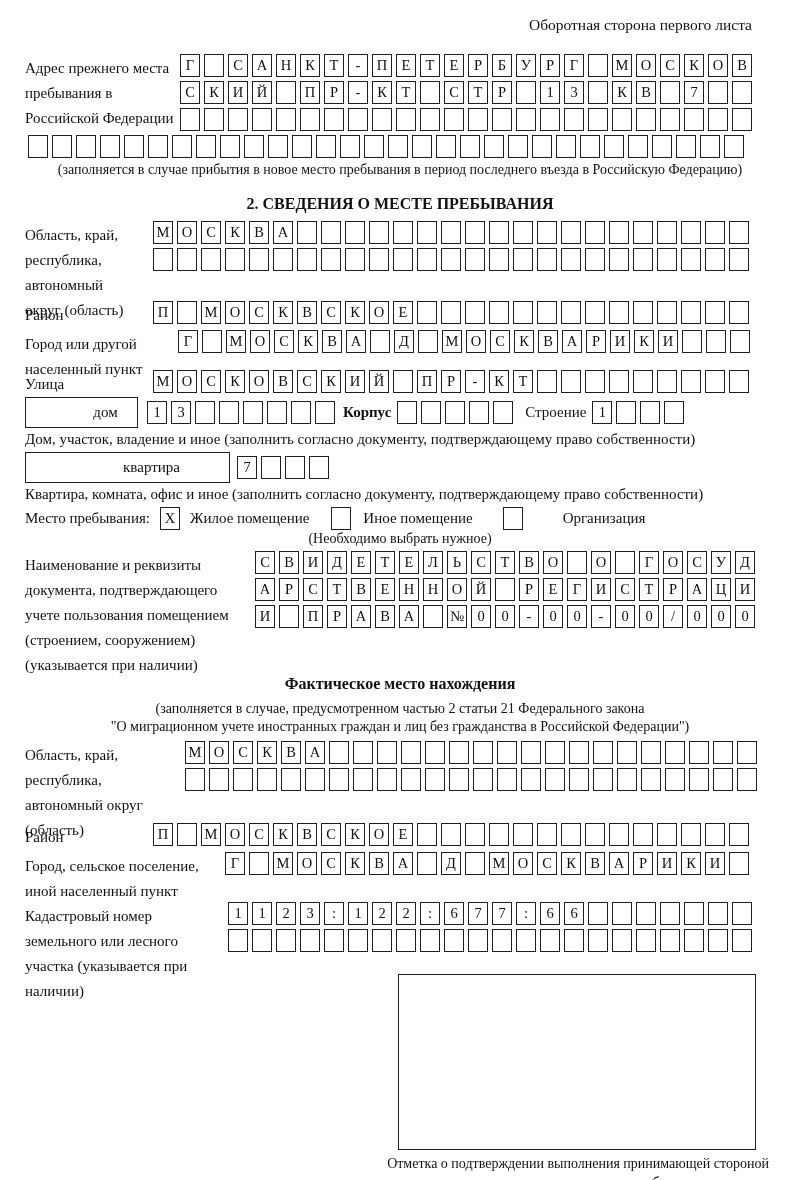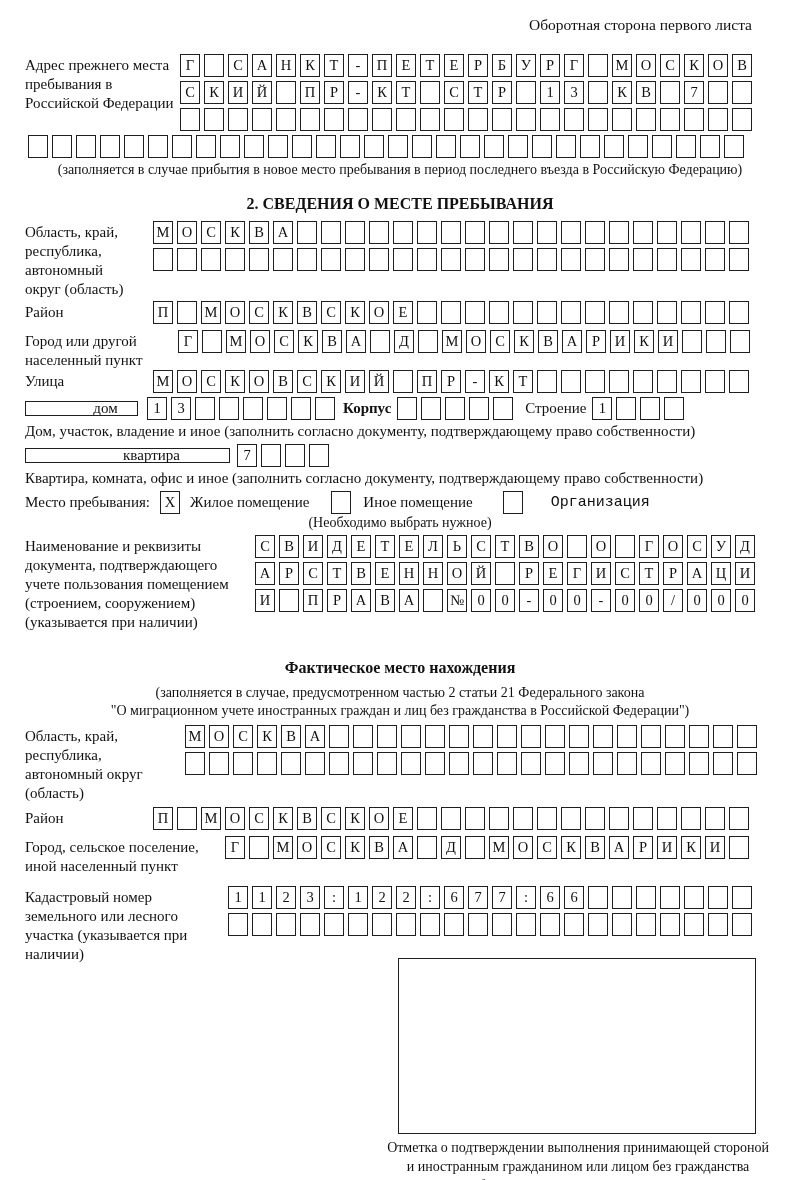--- a/index.html
+++ b/index.html
@@ -6,31 +6,31 @@
   html,body { margin:0; padding:0; background:#ffffff; }
   .page {
     position:relative; width:800px; height:1180px; overflow:hidden;
     background:#ffffff; color:#111;
     font-family:"Liberation Serif","DejaVu Serif",serif;
   }
   .inner { padding:16px 0 0 25px; }
   .hdr-right { text-align:right; padding-right:48px; font-size:15.5px; }
 
   .rel { position:relative; }
-  .flabel { font-size:15px; line-height:19px; color:#111; }
+  .flabel { font-size:15px; line-height:25px; color:#111; }
   .abs { position:absolute; left:0; top:2px; }
 
   .boxrow { display:flex; gap:4px; margin-bottom:4px; }
   .cell {
     flex:none; width:20px; height:23px; border:1.6px solid #1f1f1f;
     display:flex; align-items:center; justify-content:center;
     font-size:14.5px; line-height:1; background:#fff;
   }
   .widebox {
-    flex:none; height:15px; border:1.6px solid #1f1f1f;
+    flex:none; height:31px; border:1.6px solid #1f1f1f;
     display:flex; align-items:center; justify-content:center; font-size:15px;padding-left:48px;
   }
   .note { font-size:14px; text-align:center; margin:2px 0 0 -25px; width:800px; }
   .note-left { font-size:15px; margin:0 0 4px 0; }
   .sec-title { font-weight:bold; font-size:16px; text-align:center; margin:17px 0 8px -25px; width:800px; }
   .inline-row { display:flex; align-items:center; }
   .lbl-inline { font-size:15px; }
   .stamp-box { border:1.6px solid #1f1f1f; width:358px; height:176px; margin-left:373px; background:#fff; }
   .stamp-caption { width:382px; margin-left:362px; text-align:center; font-size:14px; line-height:19px; margin-top:4px; }
   .mb0 { margin-bottom:0; }
@@ -355,21 +355,21 @@
     </div>
     <div class="note-left">Квартира, комната, офис и иное (заполнить согласно документу, подтверждающему право собственности)</div>
 
     <div class="inline-row" style="margin-top:2px;">
       <div class="lbl-inline">Место пребывания:</div>
       <span class="cell" style="margin-left:10px;">X</span>
       <div class="lbl-inline" style="margin-left:10px;">Жилое помещение</div>
       <span class="cell" style="margin-left:22px;"></span>
       <div class="lbl-inline" style="margin-left:12px;">Иное помещение</div>
       <span class="cell" style="margin-left:30px;"></span>
-      <div class="lbl-inline" style="margin-left:28px;font-family:Liberation Mono, monospace;">Организация</div>
+      <div class="lbl-inline" style="margin-left:40px;">Организация</div>
     </div>
     <div class="note" style="margin-top:1px;">(Необходимо выбрать нужное)</div>
 
     <div class="rel" style="margin-top:4px; min-height:114px;">
       <div class="flabel abs" style="width:218px;">Наименование и реквизиты документа, подтверждающего учете пользования помещением (строением, сооружением) (указывается при наличии)</div>
       <div style="margin-left:230px;">
         <div class="boxrow">
             <span class="cell">С</span>
             <span class="cell">В</span>
             <span class="cell">И</span>

